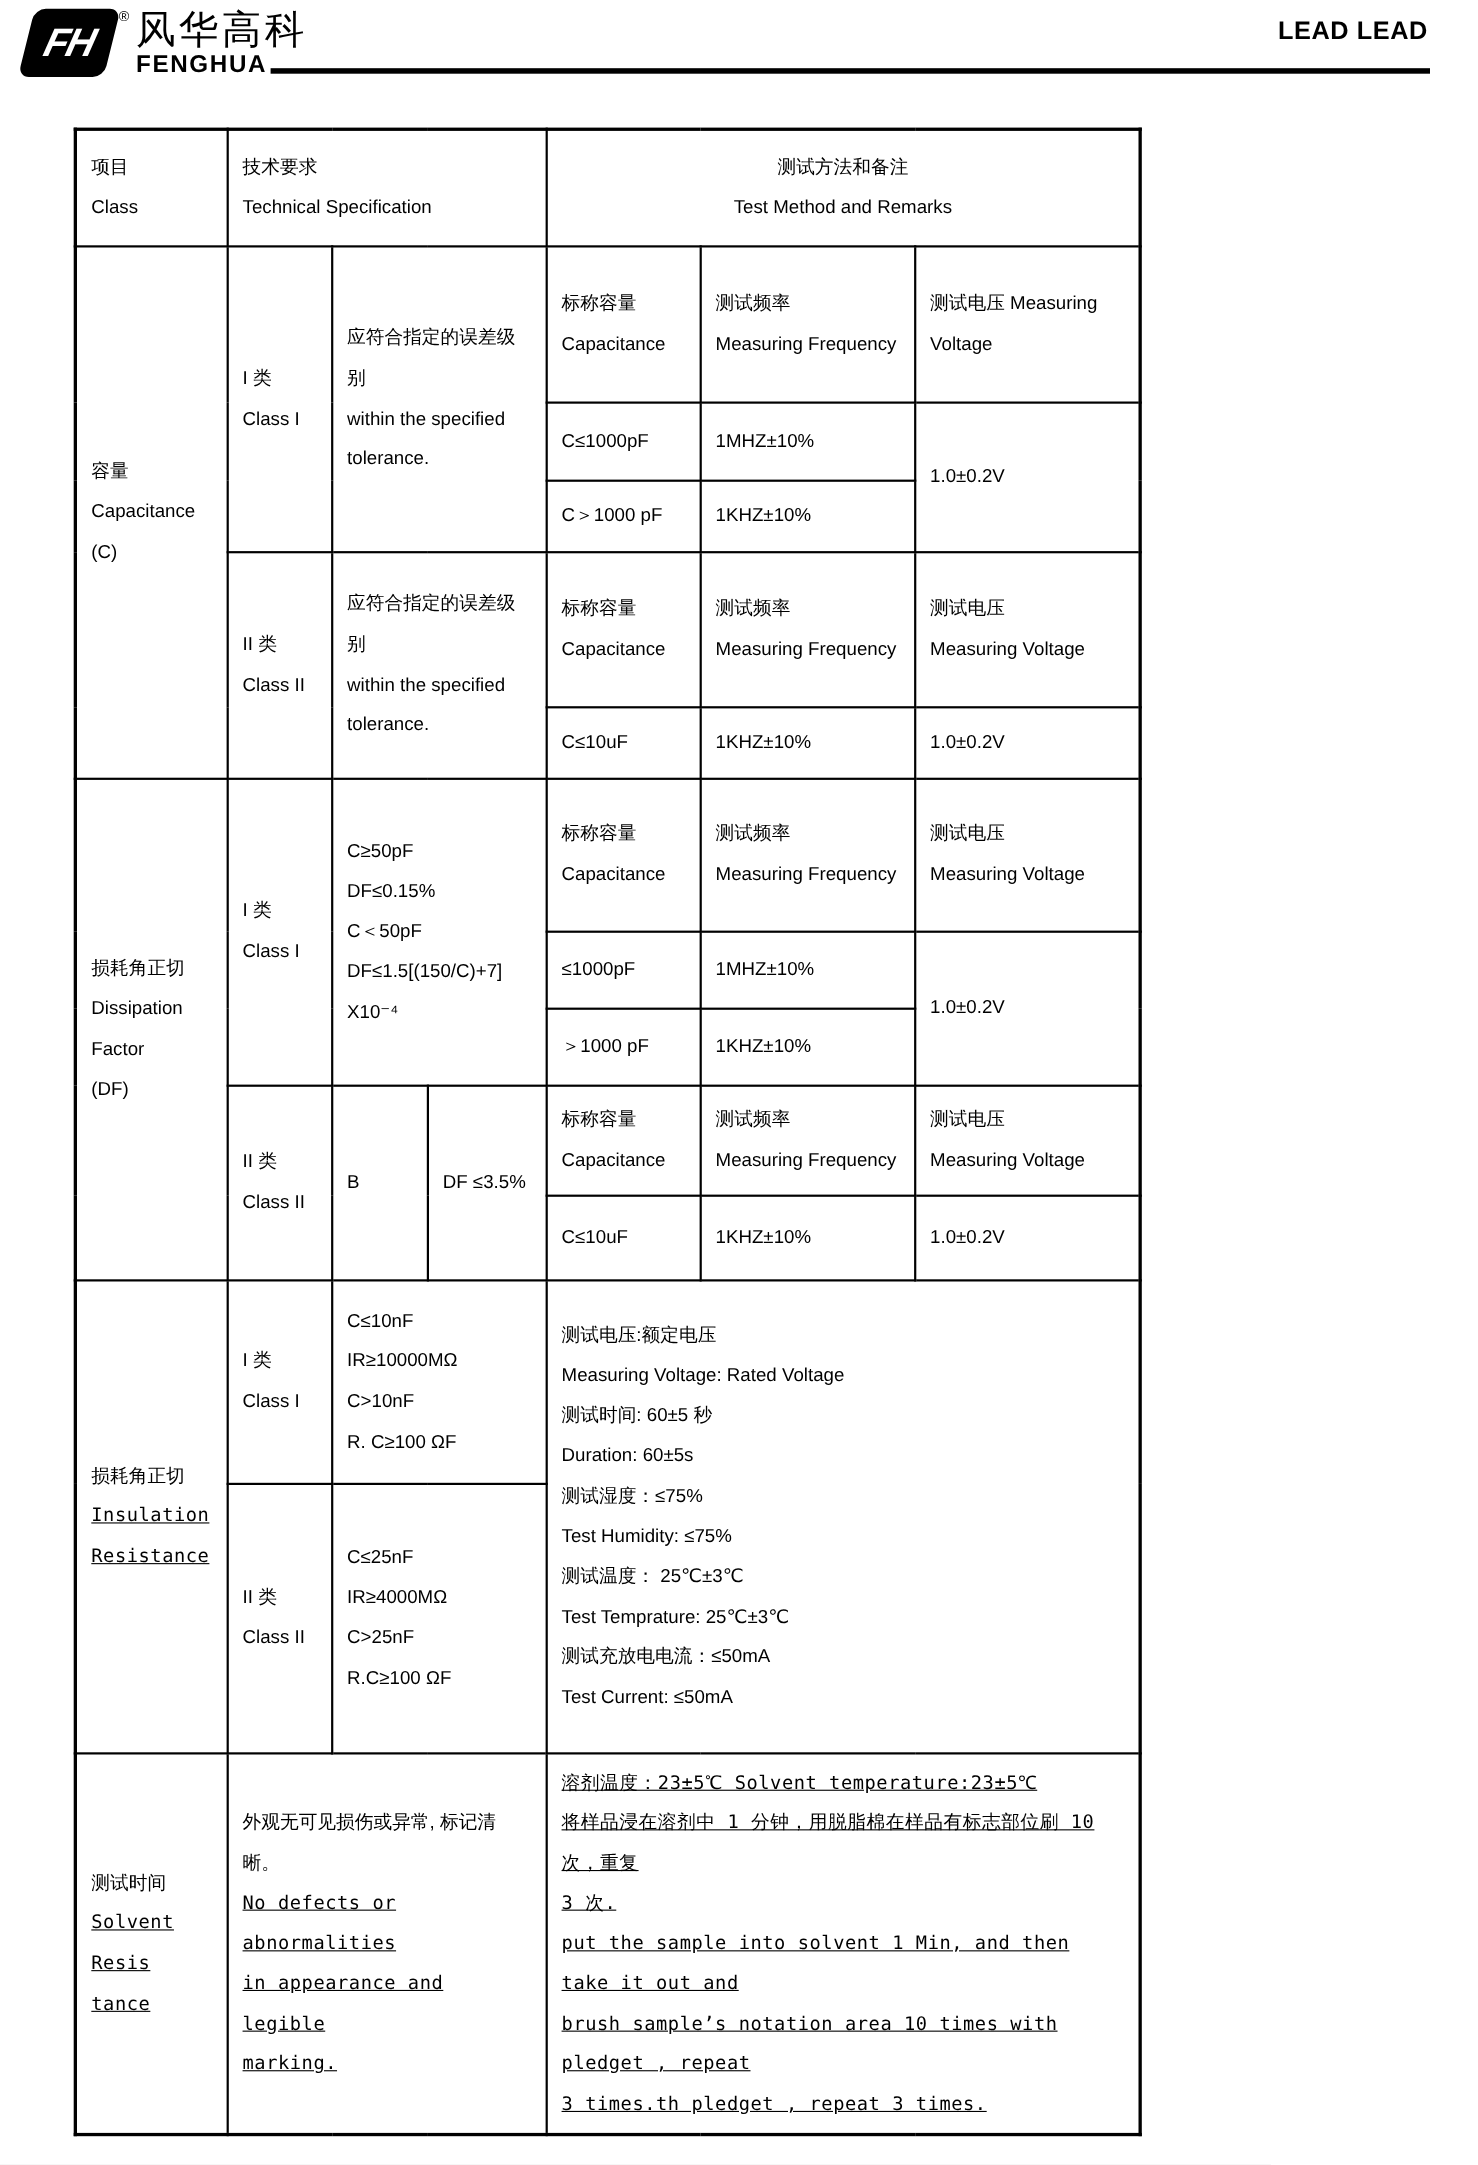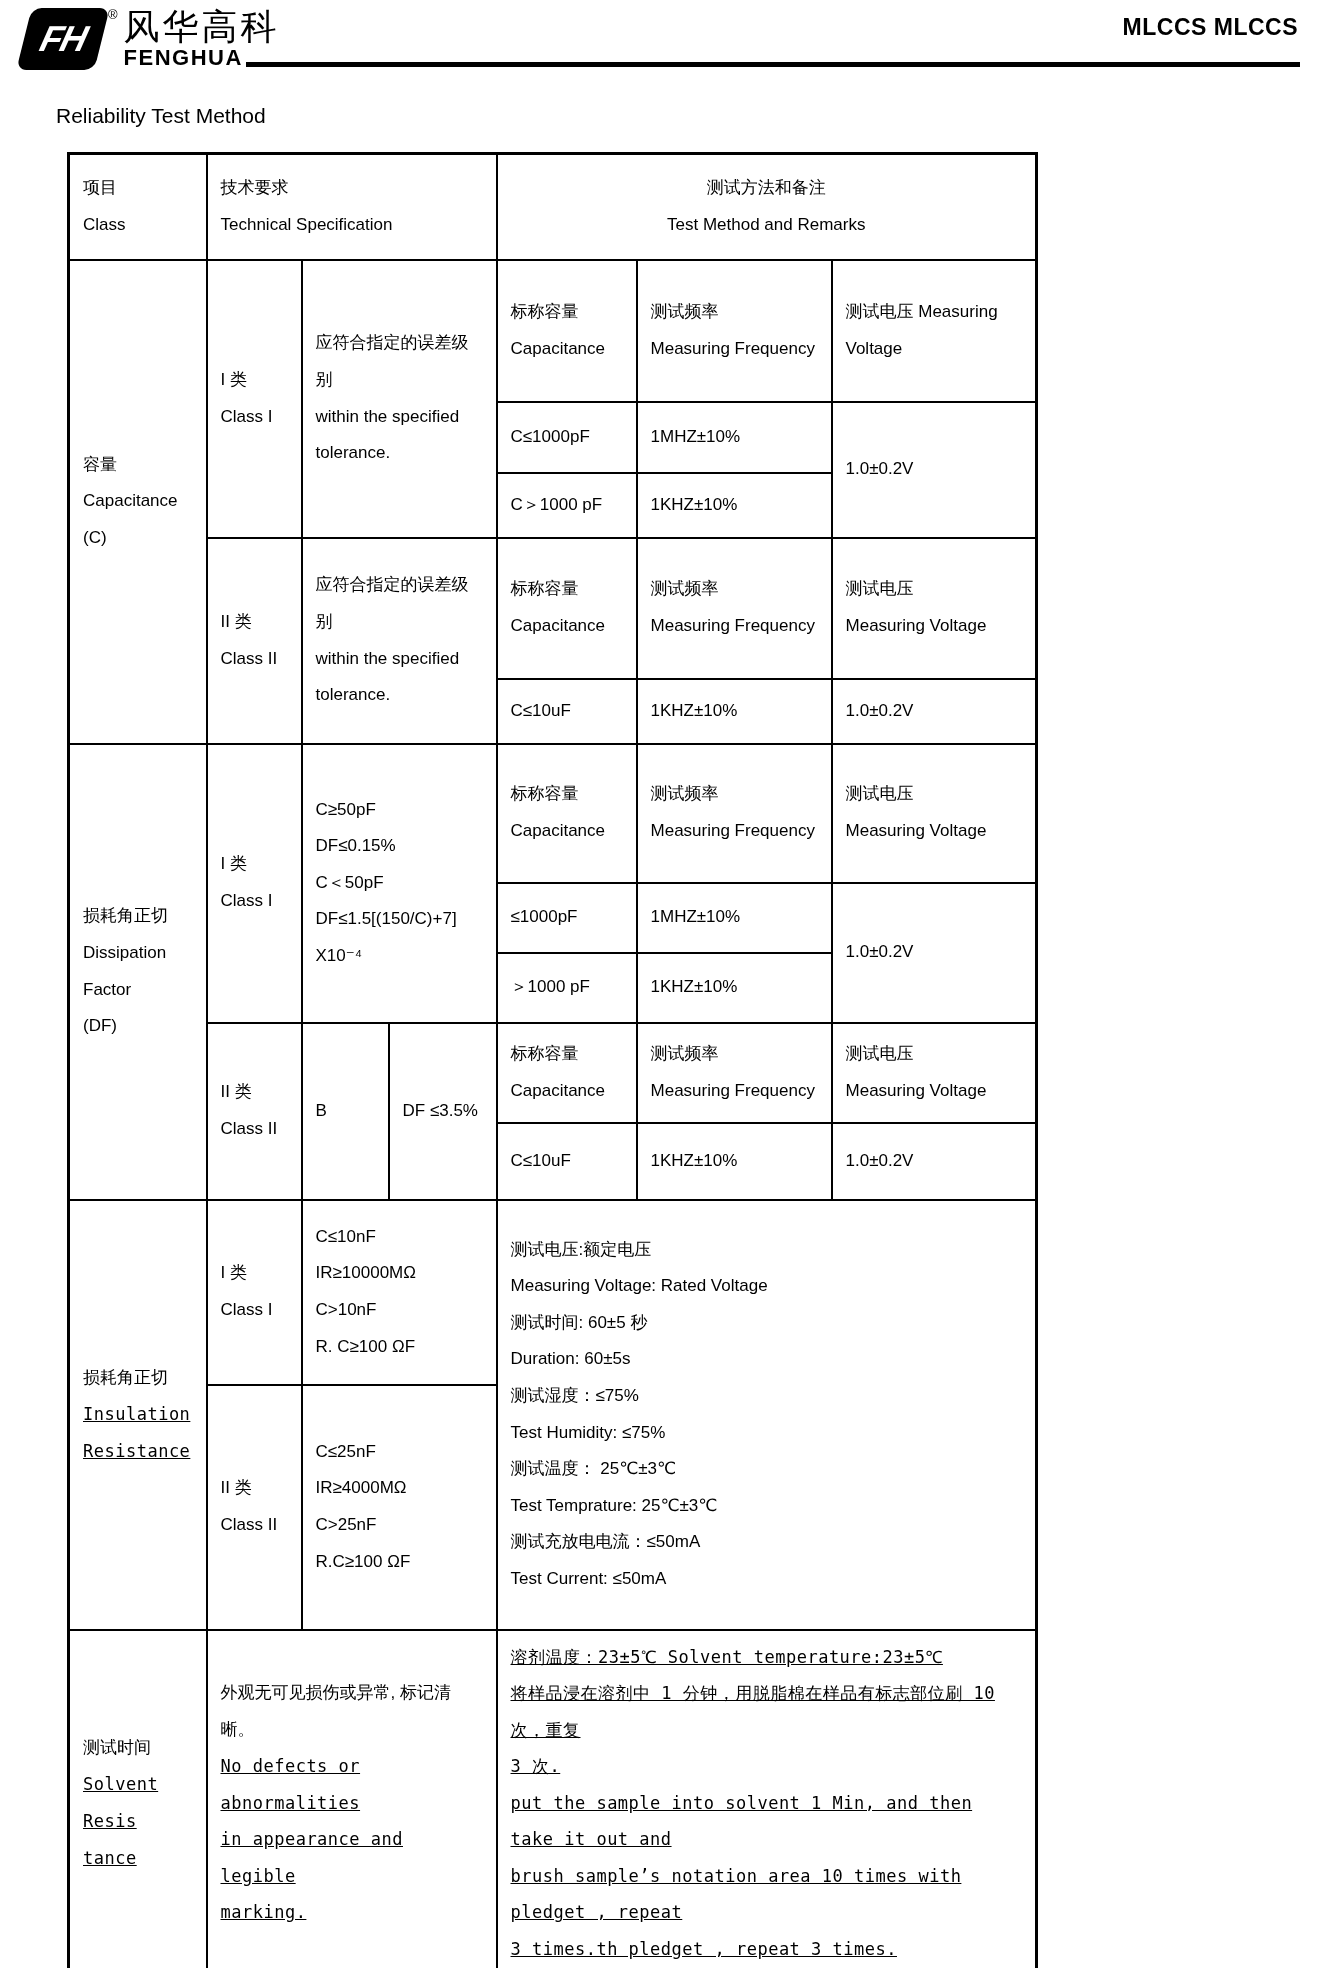--- a/index.html
+++ b/index.html
@@ -53,25 +53,24 @@
     <div class="logo">
       <div class="logo-mark">
         <span>FH</span>
       </div>
       <span class="logo-reg">®</span>
       <div class="logo-text">
         <div class="brand-cn">风华高科</div>
         <div class="brand-en">FENGHUA</div>
       </div>
     </div>
-    <div class="doc-type">MLCCS MLCCS</div>
+    <div class="doc-type">LEAD LEAD</div>
     <div class="header-rule"></div>
   </div>
 
-  <div class="title-en">Reliability Test Method</div>
 
   <table class="spec">
     <colgroup>
       <col style="width:138px">
         <col style="width:95px">
         <col style="width:87px">
         <col style="width:108px">
       <col style="width:140px">
         <col style="width:195px">
         <col style="width:205px">

